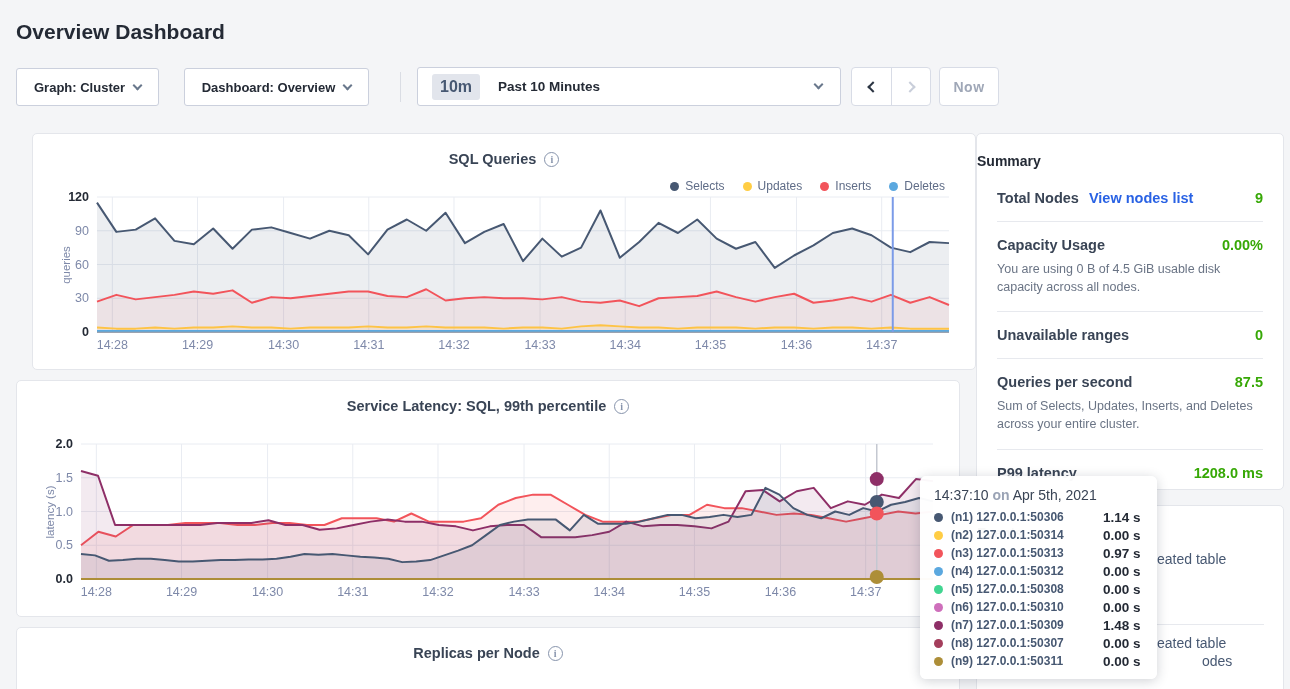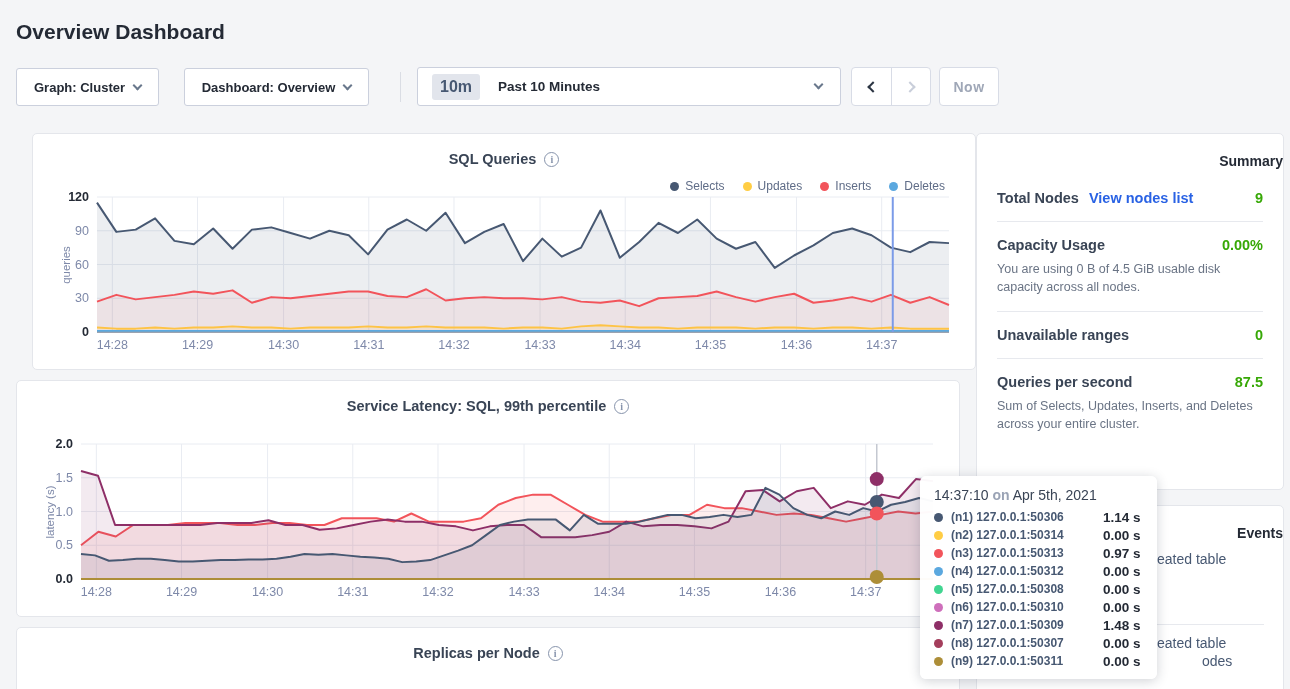--- a/index.html
+++ b/index.html
@@ -33,21 +33,21 @@
                  font-size:14.5px; font-weight:bold; color:#394455; }
   .info-icon { width:15px; height:15px; border:1.5px solid #8794AC; border-radius:50%; color:#8794AC;
                font-size:10px; font-weight:bold; display:flex; align-items:center; justify-content:center; font-family:"Liberation Serif",serif; cursor:pointer; }
   .legend { position:absolute; display:flex; gap:18px; align-items:center; }
   .legend-item { display:flex; align-items:center; gap:6px; font-size:12px; color:#5F6C87; cursor:pointer; }
   .legend-dot { width:9px; height:9px; border-radius:50%; }
   .axis-label { position:absolute; width:80px; text-align:center; transform:rotate(-90deg); color:#7E89A9; font-size:11.5px; }
   svg { font-family:"Liberation Sans", sans-serif; }
 
   
-  .panel-header { text-align:right; padding-top:19px; font-size:14px; font-weight:bold; color:#242A35; }
+  .panel-header { text-align:left; padding-top:19px; font-size:14px; font-weight:bold; color:#242A35; }
   .sum-rows { padding:6px 20px 0 20px; }
   .sum-row { padding:15px 0; }
   .sum-row + .sum-row { border-top:1px solid #E7E9EE; }
   .sum-line { display:flex; align-items:baseline; }
   .sum-label { font-size:14.5px; font-weight:bold; color:#394455; }
   .sum-link { font-size:14.5px; font-weight:bold; color:#2962E4; margin-left:10px; cursor:pointer; }
   .sum-value { margin-left:auto; font-size:14.5px; font-weight:bold; color:#37A806; }
   .sum-desc { margin-top:7px; font-size:12.5px; line-height:1.45; color:#6A7485; }
 
   
@@ -247,20 +247,26 @@
         <span class="sum-value">0</span>
       </div>
     </div>
     <div class="sum-row">
       <div class="sum-line">
         <span class="sum-label">Queries per second</span>
         <span class="sum-value">87.5</span>
       </div>
       <div class="sum-desc">Sum of Selects, Updates, Inserts, and Deletes across your entire cluster.</div>
     </div>
+    <div class="sum-row">
+      <div class="sum-line">
+        <span class="sum-label">P99 latency</span>
+        <span class="sum-value">1208.0 ms</span>
+      </div>
+    </div>
   </div>
 </div>
 
 <div class="card" style="left:976px; top:505px; width:308px; height:200px;">
   <div class="panel-header">Events</div>
 </div>
 <div class="event-frag" style="left:1157px; top:551px;">eated table</div>
 <div class="event-div" style="left:1157px; top:624px; width:107px;"></div>
 <div class="event-frag" style="left:1157px; top:635px;">eated table</div>
 <div class="event-frag" style="left:1158px; top:653px;padding-left:44px;">odes</div>

